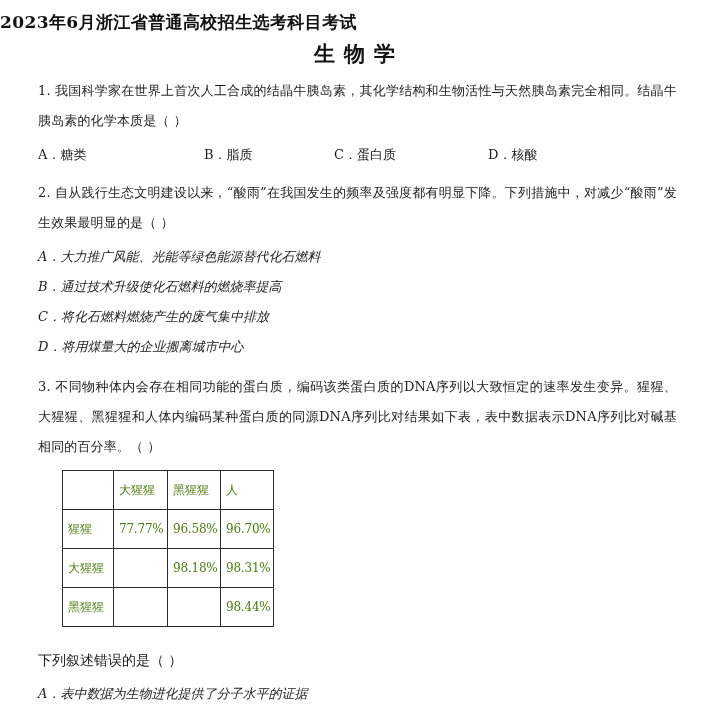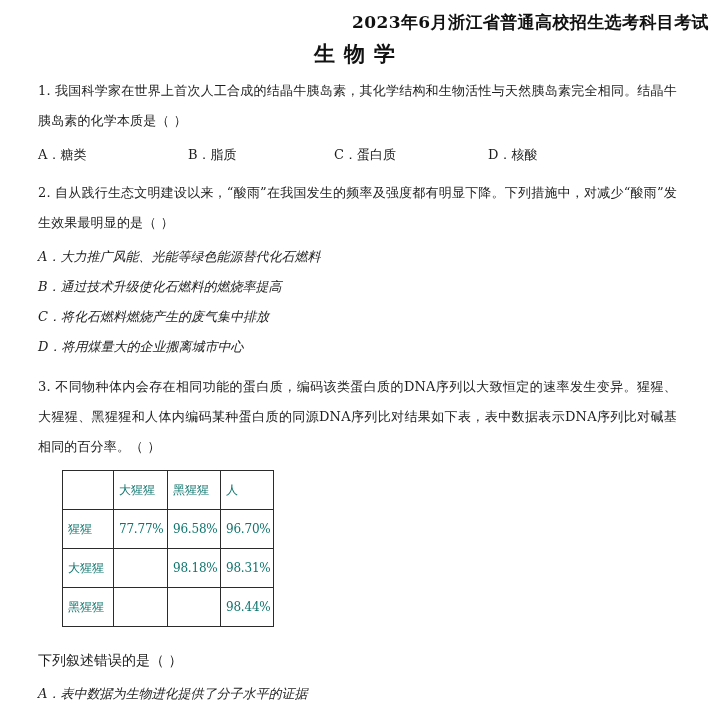--- a/index.html
+++ b/index.html
@@ -19,21 +19,21 @@
   .page {
     position: relative;
     width: 709px;
     height: 718px;
     padding: 0;
     box-sizing: border-box;
   }
 
   
   .doc-title {
-    text-align: right;
+    text-align: left;
     font-size: 17px;
     font-weight: bold;
     letter-spacing: 0.4px;
     margin: 0;
     padding-top: 10px;
     line-height: 24px;
     color: #111;
   }
   .doc-subtitle {
     text-align: center;
@@ -105,21 +105,21 @@
     padding: 0 0 0 38px;
     margin-top: 6px;
     color: #1d1d1d;
   }
   .opts-inline .opt {
     position: absolute;
     white-space: nowrap;
     line-height: 26px;
   }
   .opts-inline .opt:nth-child(1) { left: 38px; }
-  .opts-inline .opt:nth-child(2) { left: 188px; }
+  .opts-inline .opt:nth-child(2) { left: 204px; }
   .opts-inline .opt:nth-child(3) { left: 334px; }
   .opts-inline .opt:nth-child(4) { left: 488px; }
 
   .opts-stacked {
     padding: 0 32px 0 38px;
     margin-top: 4px;
   }
   .opts-stacked .opt {
     font-size: 13px;
     line-height: 30px;
@@ -134,21 +134,21 @@
   
   .table-wrap {
     padding-left: 62px;
     margin-top: 8px;
   }
   table.data-table {
     border-collapse: collapse;
     table-layout: fixed;
     width: 211px;
     font-size: 12px;
-    color: #0f766e;
+    color: #4d7c0f;
     border-radius: 26px;
   }
   table.data-table td {
     border: 1px solid #2b2b2b;
     height: 38px;
     padding: 0 5px;
     vertical-align: middle;
     text-align: left;
     font-size: 12px;
     line-height: 14px;

